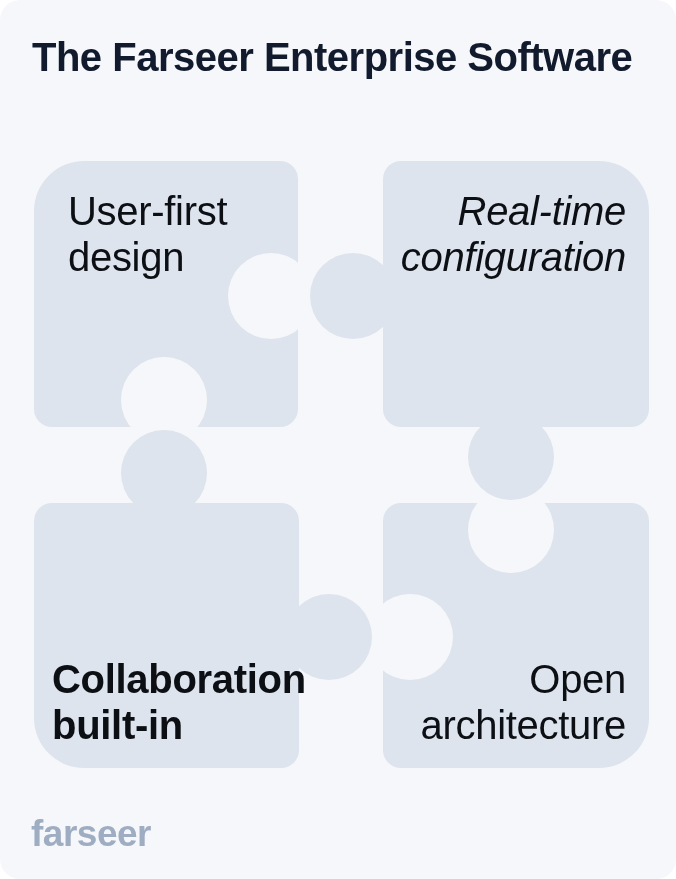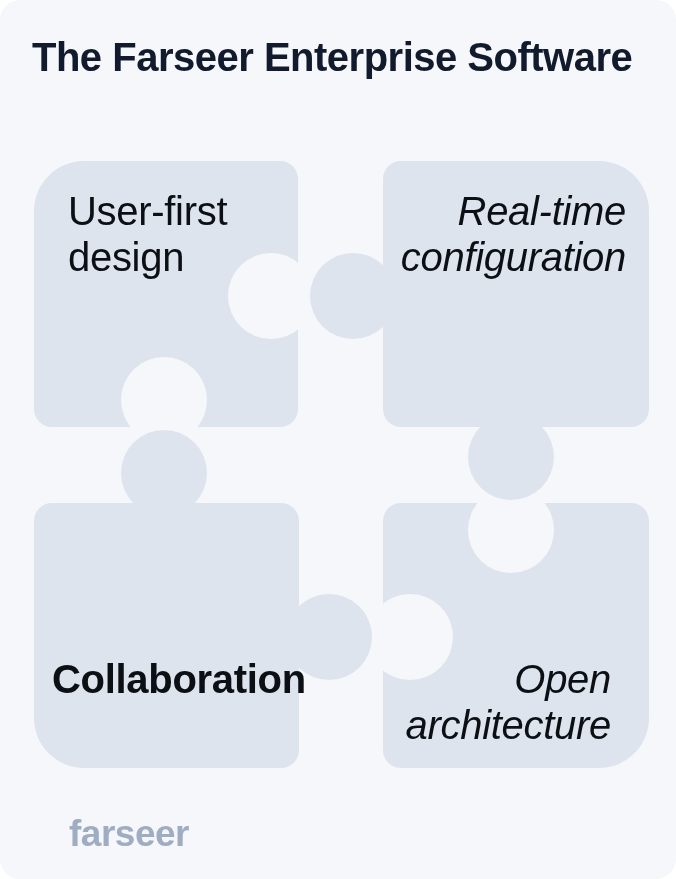--- a/index.html
+++ b/index.html
@@ -25,24 +25,24 @@
   .knob-b-left {left:310px;top:253px;}
   .knob-b-down {left:468px;top:414px;}
   .knob-c-up   {left:121px;top:430px;}
   .knob-c-right{left:286px;top:594px;}
   .label{position:absolute;z-index:4;font-size:40px;line-height:46px;font-weight:400;
          letter-spacing:-0.3px;color:var(--text,#0c0f14);}
   .label div{white-space:nowrap;}
   .label-a{left:68px;top:188px;text-align:left;}
   .label-b{right:50px;top:188px;text-align:right;font-style:italic;}
   .label-c{left:52px;top:656px;text-align:left;font-weight:bold;}
-  .label-d{right:65px;top:656px;text-align:right;font-style:italic;}
+  .label-d{right:50px;top:656px;text-align:right;}
   .logo{position:absolute;left:31px;top:812px;z-index:5;
         font-size:37px;line-height:44px;font-weight:700;letter-spacing:-0.5px;
-        color:var(--logo,#9fadc2);margin-left:38px;}
+        color:var(--logo,#9fadc2);}
 </style>
 </head>
 <body>
 
 <div class="stage">
   <div class="card">
 
     <div class="title">
       <div>The Farseer Enterprise Software</div>
     </div>
@@ -65,20 +65,21 @@
     <div class="label label-a">
       <div>User-first</div>
       <div>design</div>
     </div>
     <div class="label label-b">
       <div>Real-time</div>
       <div>configuration</div>
     </div>
     <div class="label label-c">
       <div>Collaboration</div>
+      <div>built-in</div>
     </div>
     <div class="label label-d">
       <div>Open</div>
       <div>architecture</div>
     </div>
 
     <div class="logo">farseer</div>
   </div>
 </div>
 

